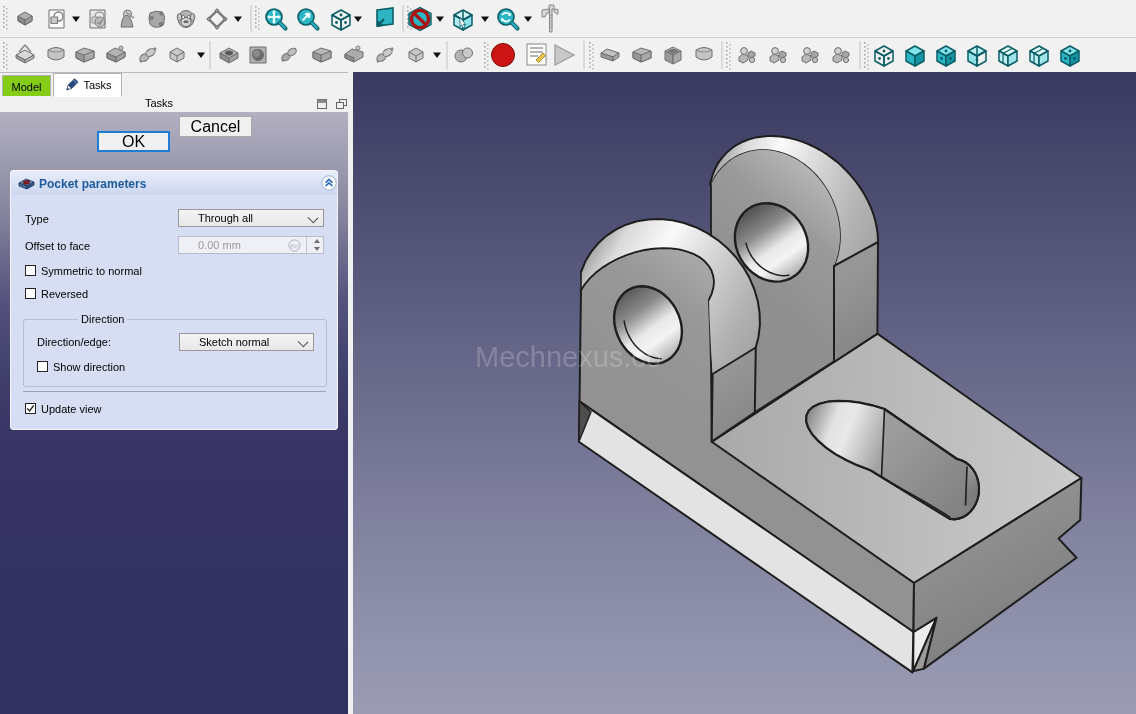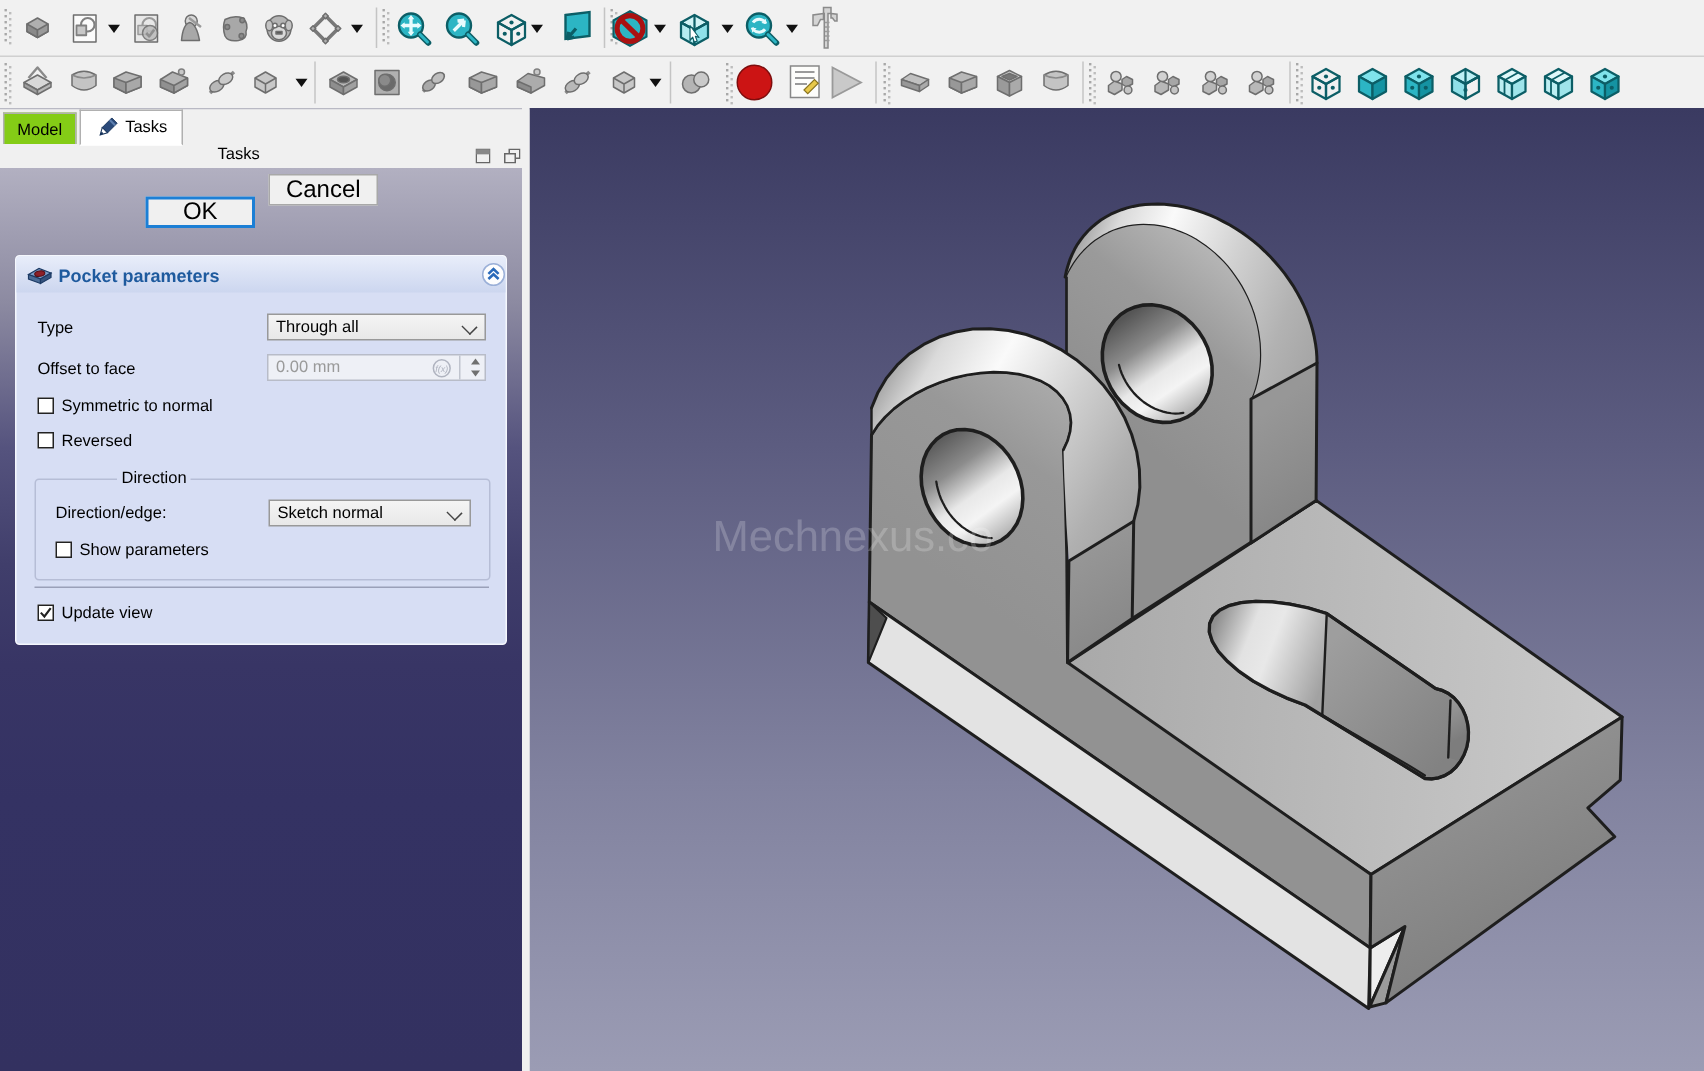--- a/index.html
+++ b/index.html
@@ -19,21 +19,21 @@
   #splitter{left:348px;top:72px;width:5px;height:642px;background:#f0f0f0;}
   #viewport{left:353px;top:72px;width:783px;height:642px;}
   .btn{position:absolute;background:#f0f0f0;border:1px solid #a8a8a8;font-size:16px;color:#000;
        display:flex;align-items:center;justify-content:center;box-sizing:border-box;}
   #pbox{position:absolute;left:10px;top:58px;width:328px;height:260px;background:#d7def4;
         border:1px solid #f5f7fd;border-radius:3px;box-sizing:border-box;}
   #phead{position:absolute;left:0;top:0;width:100%;height:24px;border-radius:2px 2px 0 0;
          background:linear-gradient(#e8edfa,#ccd6ef);}
   .lbl{position:absolute;font-size:11px;color:#000;}
   .combo{position:absolute;background:linear-gradient(#f4f4f4,#e8e8e8);border:1px solid #999;box-sizing:border-box;
-         font-size:11px;color:#000;display:flex;align-items:center;padding-left:5px;}
+         font-size:11px;color:#000;display:flex;align-items:center;padding-left:19px;}
   .chev{position:absolute;right:6px;top:50%;margin-top:-4px;width:7px;height:7px;
         border-right:1.6px solid #444;border-bottom:1.6px solid #444;transform:rotate(45deg) scale(1,0.9);transform-origin:center;}
   .cb{position:absolute;width:11px;height:11px;background:#fff;border:1px solid #222;box-sizing:border-box;}
   .gbox{position:absolute;border:1px solid #b6bdd6;border-radius:3px;}
 </style>
 </head>
 <body>
 
 <div class="abs" id="row1">
     <svg width="1136" height="37" id="tb1">
@@ -486,21 +486,21 @@
     </div>
     <div class="cb" style="left:14px;top:94px;"></div>
     <div class="lbl" style="left:30px;top:94px;">Symmetric to normal</div>
     <div class="cb" style="left:14px;top:117px;"></div>
     <div class="lbl" style="left:30px;top:117px;">Reversed</div>
     <div class="gbox" style="left:12px;top:148px;width:302px;height:66px;">
       <div class="lbl" style="left:14px;top:-7px;background:#d7def4;padding:0 3px;margin-left:40px;">Direction</div>
       <div class="lbl" style="left:13px;top:16px;">Direction/edge:</div>
       <div class="combo" style="left:155px;top:13px;width:135px;height:18px;">Sketch normal<span class="chev"></span></div>
       <div class="cb" style="left:13px;top:41px;"></div>
-      <div class="lbl" style="left:29px;top:41px;">Show parameters</div>
+      <div class="lbl" style="left:29px;top:41px;">Show direction</div>
     </div>
     <div class="abs" style="left:12px;top:220px;width:303px;height:1px;background:#9aa0b8;"></div>
     <div class="cb" style="left:14px;top:232px;">
       <svg width="9" height="9" viewBox="0 0 9 9" style="position:absolute;left:0px;top:0px;">
           <path d="M1.2 4.4 L3.6 7 L7.8 1.4" fill="none" stroke="#222" stroke-width="1.4"></path>
         </svg>
     </div>
     <div class="lbl" style="left:30px;top:232px;">Update view</div>
   </div>
 </div>

